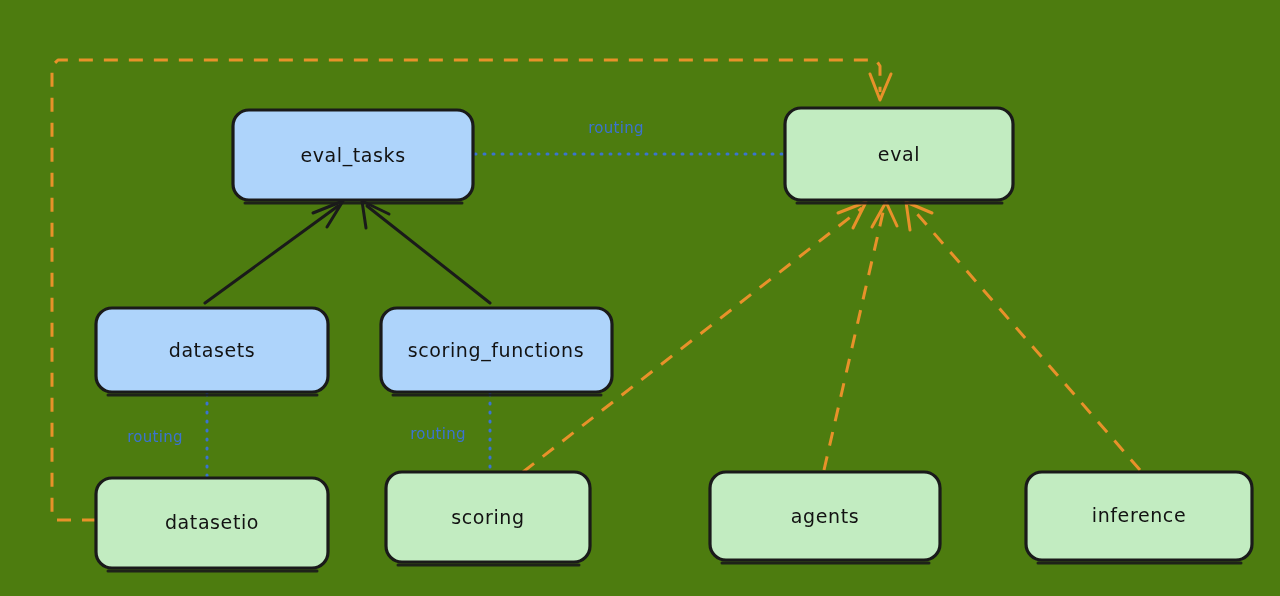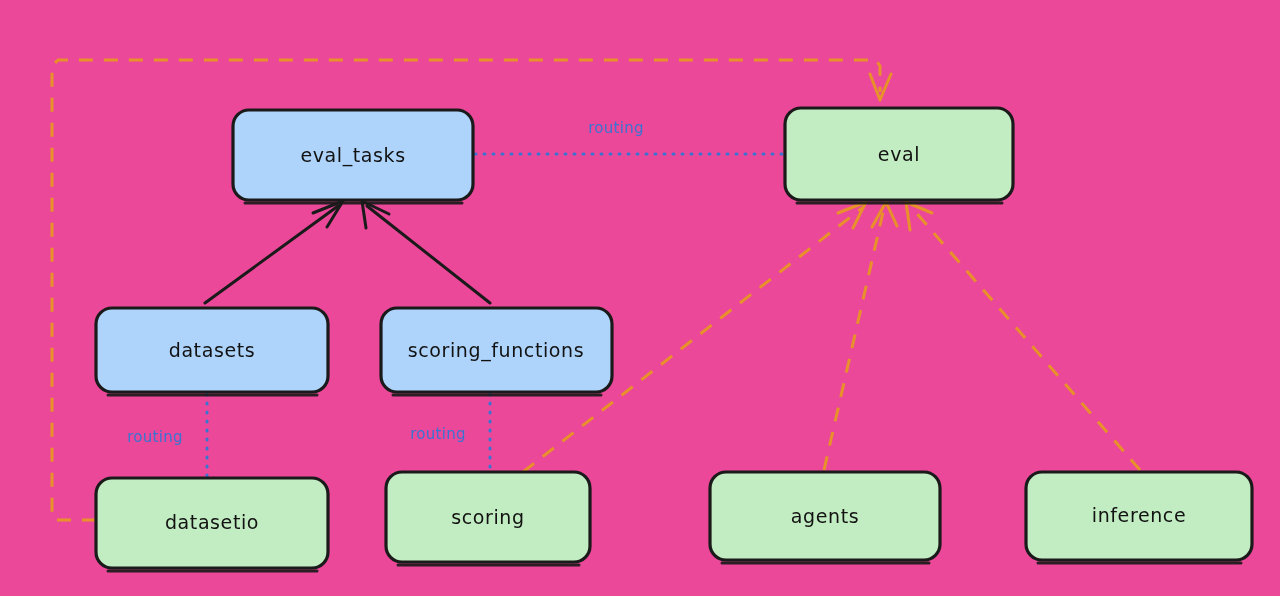--- a/index.html
+++ b/index.html
@@ -11,21 +11,21 @@
   body {
     width: 1280px;
     height: 596px;
     font-family: "DejaVu Sans", sans-serif;
     overflow: hidden;
   }
   #diagram-root {
     position: relative;
     width: 1280px;
     height: 596px;
-    background: #ec4899;
+    background: #4d7c0f;
   }
   svg#diagram-canvas {
     position: absolute;
     top: 0;
     left: 0;
     width: 1280px;
     height: 596px;
     display: block;
   }
   .node-shape {

